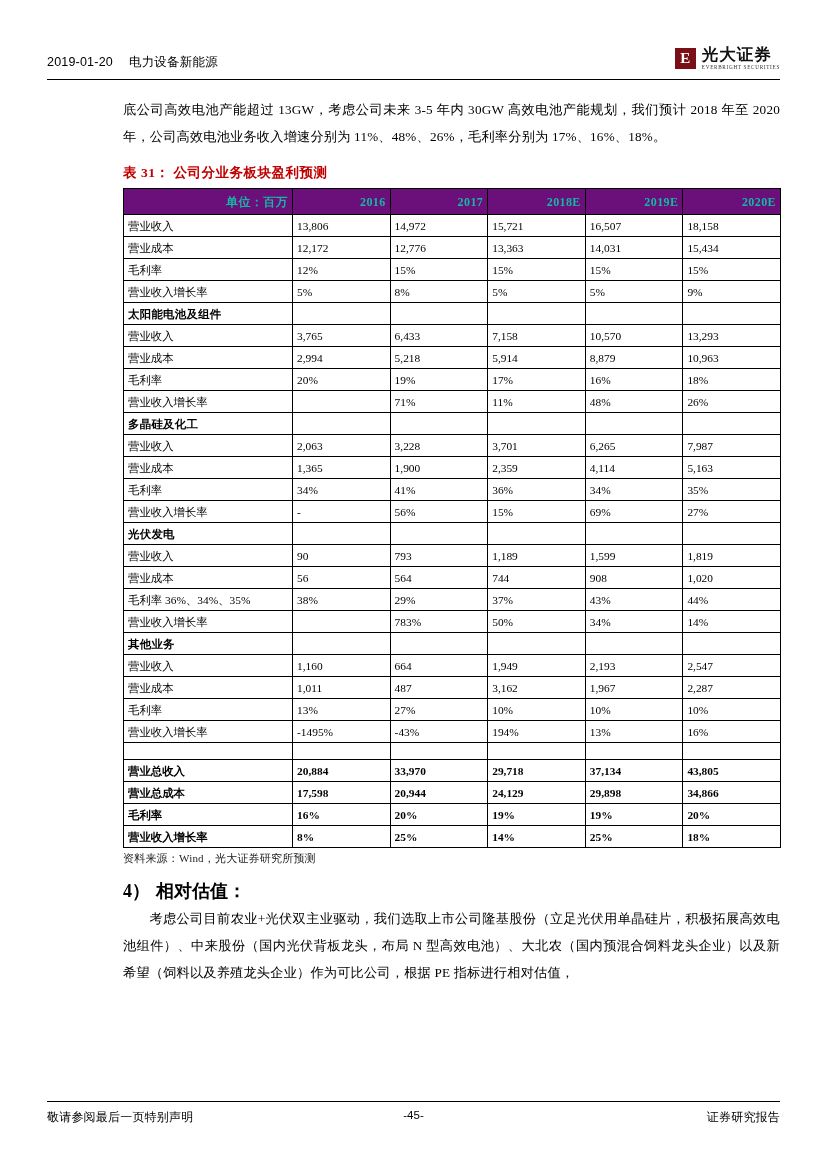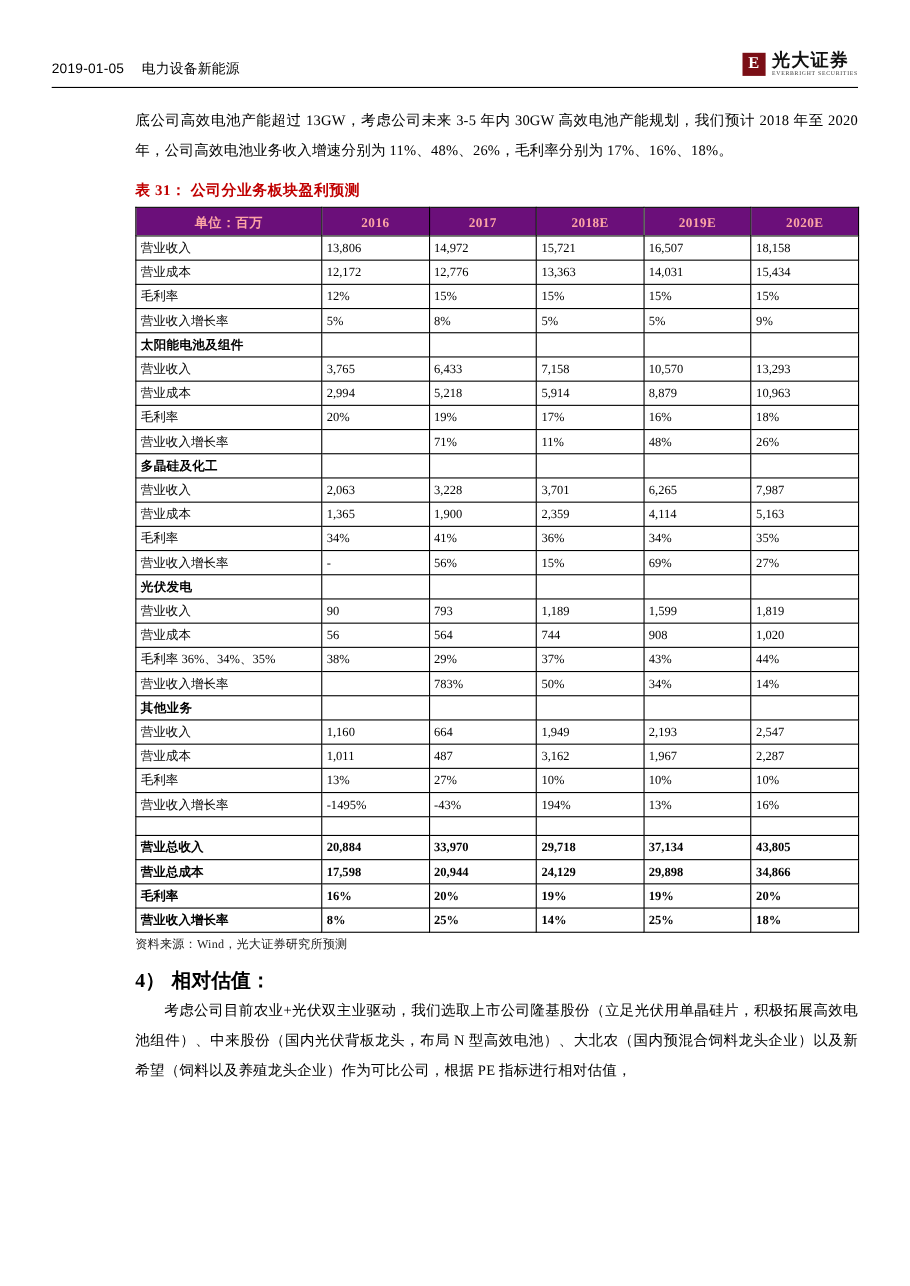--- a/index.html
+++ b/index.html
@@ -122,23 +122,23 @@
   table.fin th, table.fin td {
     border: 1px solid #000;
     padding: 2px 4px 2px 4px;
     vertical-align: middle;
     height: 17px;
     line-height: 14px;
     overflow: hidden;
   }
   table.fin thead th {
     background: #6b0f7a;
-    color: #fca5a5;
-    font-weight: bold;
-    text-align: center;
+    color: #14b8a6;
+    font-weight: bold;
+    text-align: right;
     height: 21px;
     font-size: 12px;
     letter-spacing: 0.4px;
   }
   td.section {
     font-weight: bold;
     letter-spacing: 0.3px;
   }
   td.total {
     font-weight: bold;
@@ -197,21 +197,21 @@
     font-size: 11.5px;
   }
 </style>
 </head>
 <body>
 
 <div class="page">
 
   <div class="header">
     <div class="header-left">
-      <span class="date">2019-01-05</span><span>电力设备新能源</span>
+      <span class="date">2019-01-20</span><span>电力设备新能源</span>
     </div>
     <div class="logo">
       <div class="logo-mark">E</div>
       <div class="logo-text-wrap">
         <div class="logo-cn">光大证券</div>
         <div class="logo-en">EVERBRIGHT SECURITIES</div>
       </div>
     </div>
     <div class="header-rule"></div>
   </div>
@@ -482,14 +482,22 @@
     <div class="source">资料来源：Wind，光大证券研究所预测</div>
 
 
     <p class="sub-head">
       <span class="lead">4）</span><span>相对估值：</span>
     </p>
 
     <p class="para indent">考虑公司目前农业+光伏双主业驱动，我们选取上市公司隆基股份（立足光伏用单晶硅片，积极拓展高效电池组件）、中来股份（国内光伏背板龙头，布局 N 型高效电池）、大北农（国内预混合饲料龙头企业）以及新希望（饲料以及养殖龙头企业）作为可比公司，根据 PE 指标进行相对估值，</p>
   </div>
 
+  <div class="footer">
+    <div class="footer-rule"></div>
+    <div class="footer-row">
+      <span>敬请参阅最后一页特别声明</span>
+      <span>证券研究报告</span>
+    </div>
+    <div class="footer-center">-45-</div>
+  </div>
 
 </div>
 
 </body></html>

